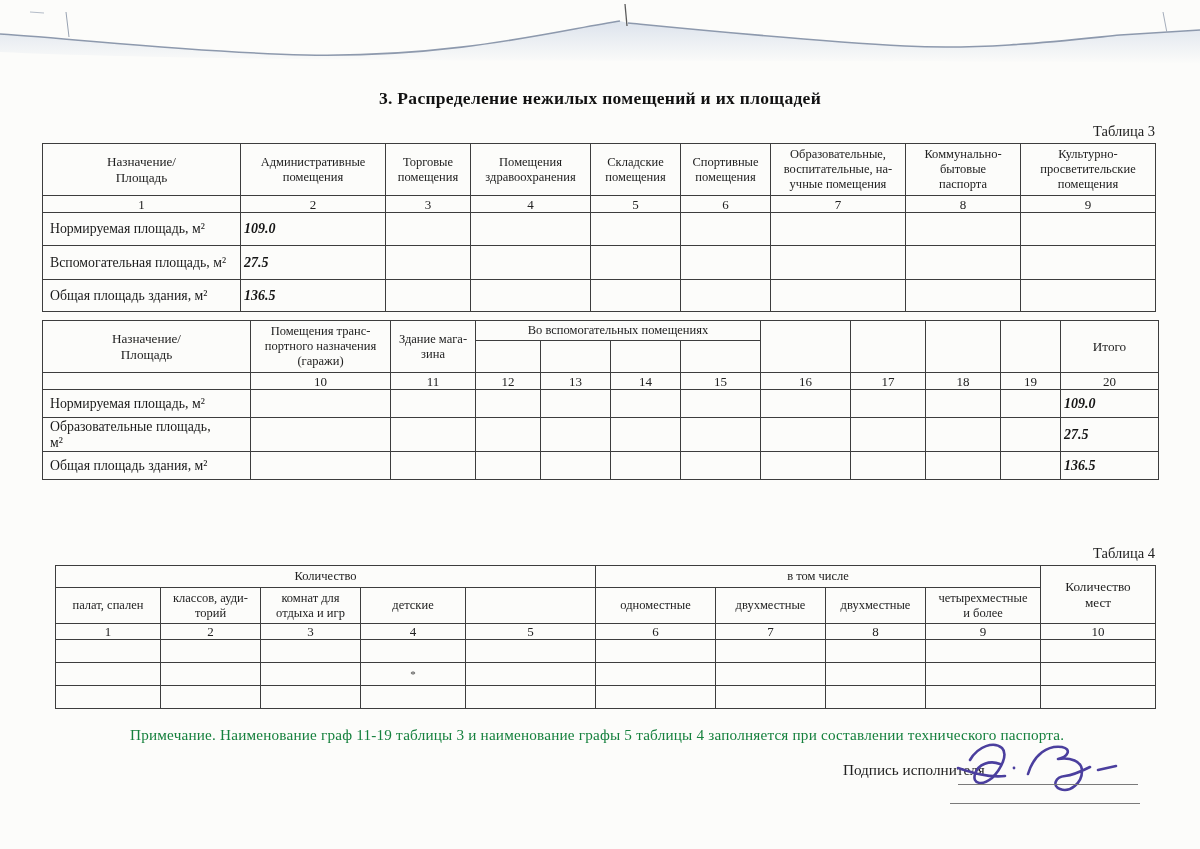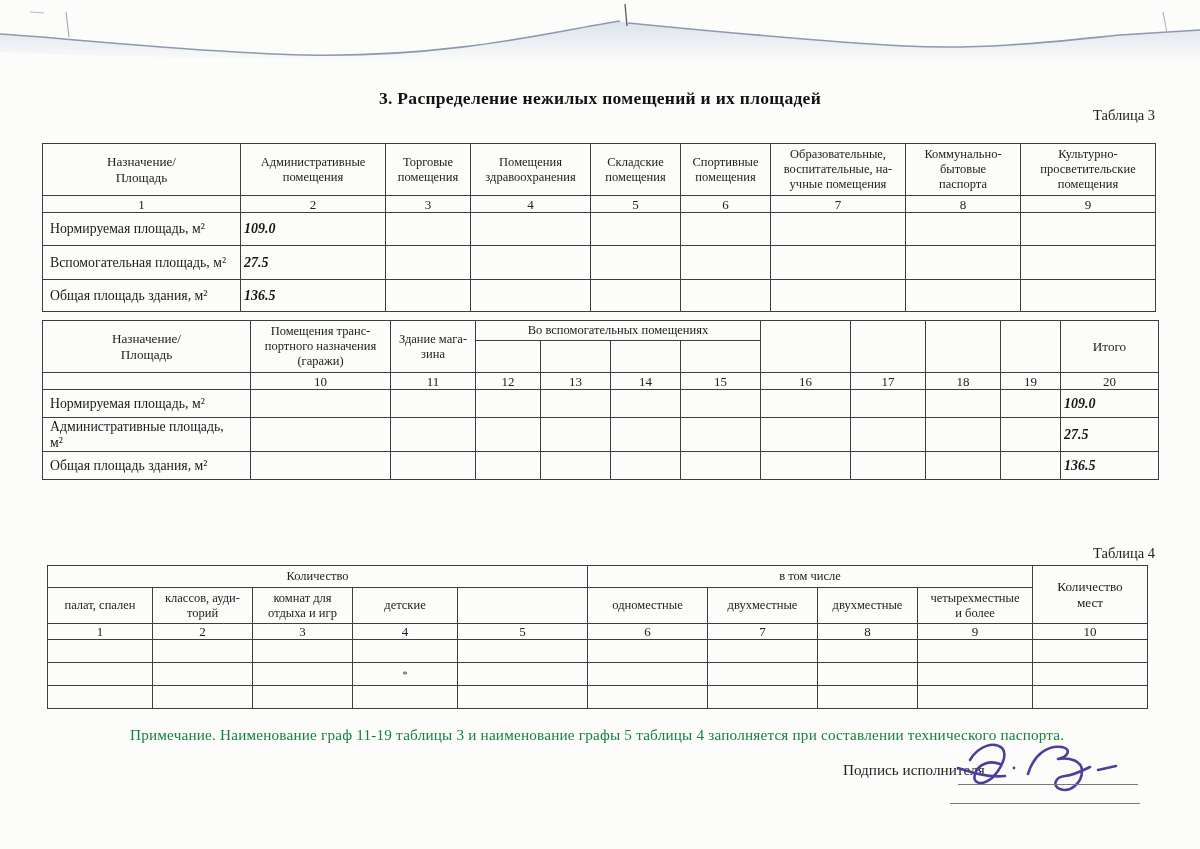--- a/index.html
+++ b/index.html
@@ -52,21 +52,21 @@
     </defs>
     <path d="M0,34 C90,40 190,52 305,55 C455,58 560,30 620,21 L628,23 C710,31 810,41 905,46 C985,50 1060,41 1120,35 L1200,30 L1200,64 C1000,58 300,66 0,52 Z" fill="url(#wg)"></path>
     <path d="M0,34 C90,40 190,52 305,55 C455,58 560,30 620,21 M628,23 C710,31 810,41 905,46 C985,50 1060,41 1120,35 L1200,30" stroke="#8d99ad" stroke-width="1.6" fill="none"></path>
     <line x1="625" y1="4" x2="627" y2="26" stroke="#5a5a5a" stroke-width="1.3"></line>
     <line x1="66" y1="12" x2="69" y2="37" stroke="#98a2b2" stroke-width="1"></line>
     <line x1="1163" y1="12" x2="1167" y2="33" stroke="#a4adbb" stroke-width="1"></line>
     <line x1="30" y1="12" x2="44" y2="13" stroke="#b4bcc8" stroke-width="1"></line>
   </svg>
 
   <div class="title" style="top:88px;">3. Распределение нежилых помещений и их площадей</div>
-  <div class="tbl-label" style="top:107px;text-align:right;">Таблица 3</div>
+  <div class="tbl-label" style="top:123px;text-align:right;">Таблица 3</div>
 
   <table style="left:42px;top:143px;">
     <colgroup>
       <col style="width:198px">
         <col style="width:145px">
         <col style="width:85px">
       <col style="width:120px">
         <col style="width:90px">
         <col style="width:90px">
       <col style="width:135px">
@@ -203,21 +203,21 @@
           <td></td>
       <td></td>
           <td></td>
       <td></td>
           <td></td>
       <td></td>
           <td></td>
       <td class="val">109.0</td>
     </tr>
     <tr style="height:34px">
-      <td class="lbl">Административные площадь,
+      <td class="lbl">Образовательные площадь,
 м²</td>
       <td></td>
           <td></td>
       <td></td>
           <td></td>
       <td></td>
           <td></td>
       <td></td>
           <td></td>
       <td></td>
@@ -236,21 +236,21 @@
           <td></td>
       <td></td>
           <td></td>
       <td class="val">136.5</td>
     </tr>
   </tbody>
     </table>
 
   <div class="tbl-label" style="top:545px;">Таблица 4</div>
 
-  <table style="left:47px;top:565px;">
+  <table style="left:55px;top:565px;">
     <colgroup>
       <col style="width:105px">
         <col style="width:100px">
         <col style="width:100px">
       <col style="width:105px">
         <col style="width:130px">
         <col style="width:120px">
       <col style="width:110px">
         <col style="width:100px">
         <col style="width:115px">

